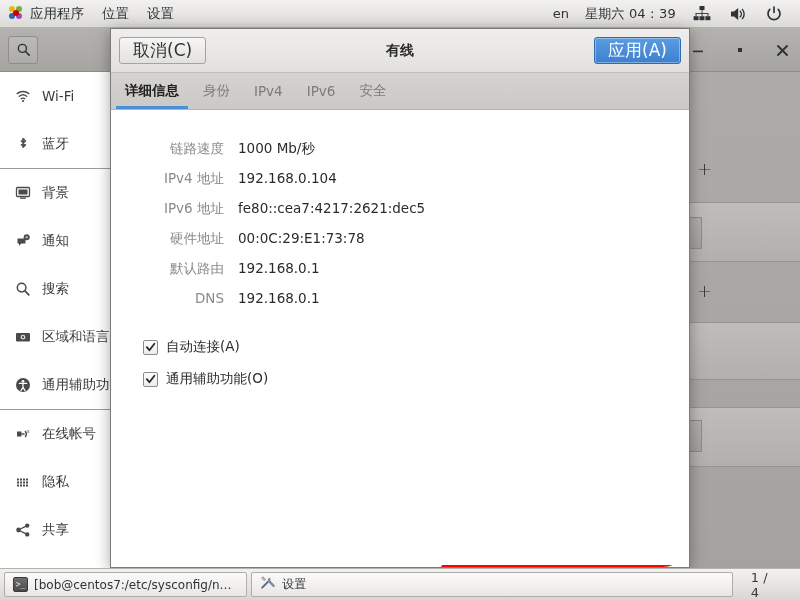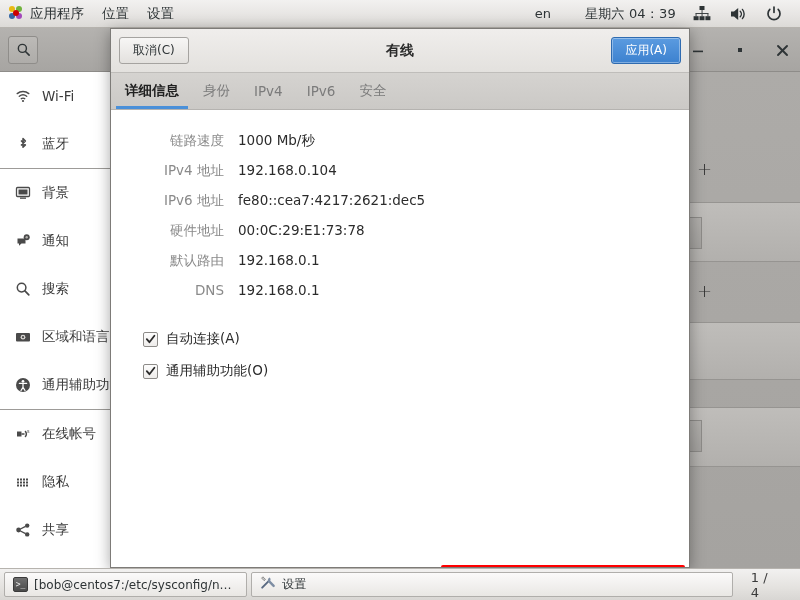--- a/index.html
+++ b/index.html
@@ -21,21 +21,21 @@
   }
   .panel-left { display: flex; align-items: flex-end; }
   .panel-menu {
     padding: 2px 9px; cursor: default;
     font-size: 13.5px; color: #2e3436;
     display: flex; align-items: center; gap: 6px;
   }
   .panel-spacer { flex: 1; }
   .panel-right { display: flex; align-items: center; gap: 0px; padding-right: 8px; }
   .panel-right .panel-item { padding: 2px 8px; font-size: 13px; display:flex; align-items:center; }
-  .clock { font-size: 13.5px; letter-spacing: .2px; margin-left: 18px; }
+  .clock { font-size: 13.5px; letter-spacing: .2px; }
   .sysicon { width: 20px; height: 20px; display:inline-block; position:relative; }
 
   
   .logo { width: 15px; height: 15px; position: relative; display:inline-block; }
   .logo i { position:absolute; width:6px; height:6px; border-radius:50%; display:block; }
   .logo i:nth-child(1){ background:#e9b913; left:0; top:0; }
   .logo i:nth-child(2){ background:#70b33b; left:7px; top:0; }
   .logo i:nth-child(3){ background:#3465a4; left:0; top:7px; }
   .logo i:nth-child(4){ background:#a347ba; left:7px; top:7px; }
   .logo i:nth-child(5){ background:#cc0000; left:3.5px; top:3.5px; width:6px; height:6px;}
@@ -116,21 +116,21 @@
   }
   #dialog-header {
     height: 44px; flex: 0 0 44px;
     background: linear-gradient(180deg,#f0eeec 0%, #e3e1de 100%);
     border-bottom: 1px solid #bfbdba;
     display: flex; align-items: center; padding: 0 8px;
     position: relative;
   }
   .dlg-btn {
     height: 27px; padding: 0 13px;
-    border-radius: 3px; font-size: 12px;
+    border-radius: 3px; font-size: 17px;
     display: flex; align-items: center; justify-content: center;
     cursor: pointer; white-space: nowrap;
   }
   .dlg-btn.cancel {
     background: linear-gradient(180deg,#f7f6f5,#e3e1de);
     border: 1px solid #a5a3a0; color: #2e3436;
   }
   .dlg-btn.apply {
     background: linear-gradient(180deg,#5b9be0,#3c81cf);
     border: 1px solid #2f6bb0; color: #ffffff;
@@ -154,22 +154,23 @@
     font-size: 13.5px; color: #7b7b7b; cursor: pointer;
     position: relative;
   }
   .tab.active { color: #212121; font-weight: bold; }
   .tab.active::after {
     content: ""; position: absolute; left: 3px; right: 3px; bottom: 0;
     height: 3px; background: #4a90d9;
   }
 
   #dialog-body {
-    flex: 1; background: #ffffff; position: relative; padding: 22px 0 0 0;
+    flex: 1; background: #ffffff; position: relative; padding: 30px 0 0 0;
     overflow: hidden;
+    border-radius: 26px;
   }
   .detail-row {
     display: flex; align-items: baseline; margin-bottom: 12px;
     font-size: 13.5px;
   }
   .detail-label {
     width: 88px; text-align: right; color: #8a8a8a; flex: 0 0 88px;
     padding-right: 0;
   }
   .detail-value { color: #2b2b2b; padding-left: 14px; }

